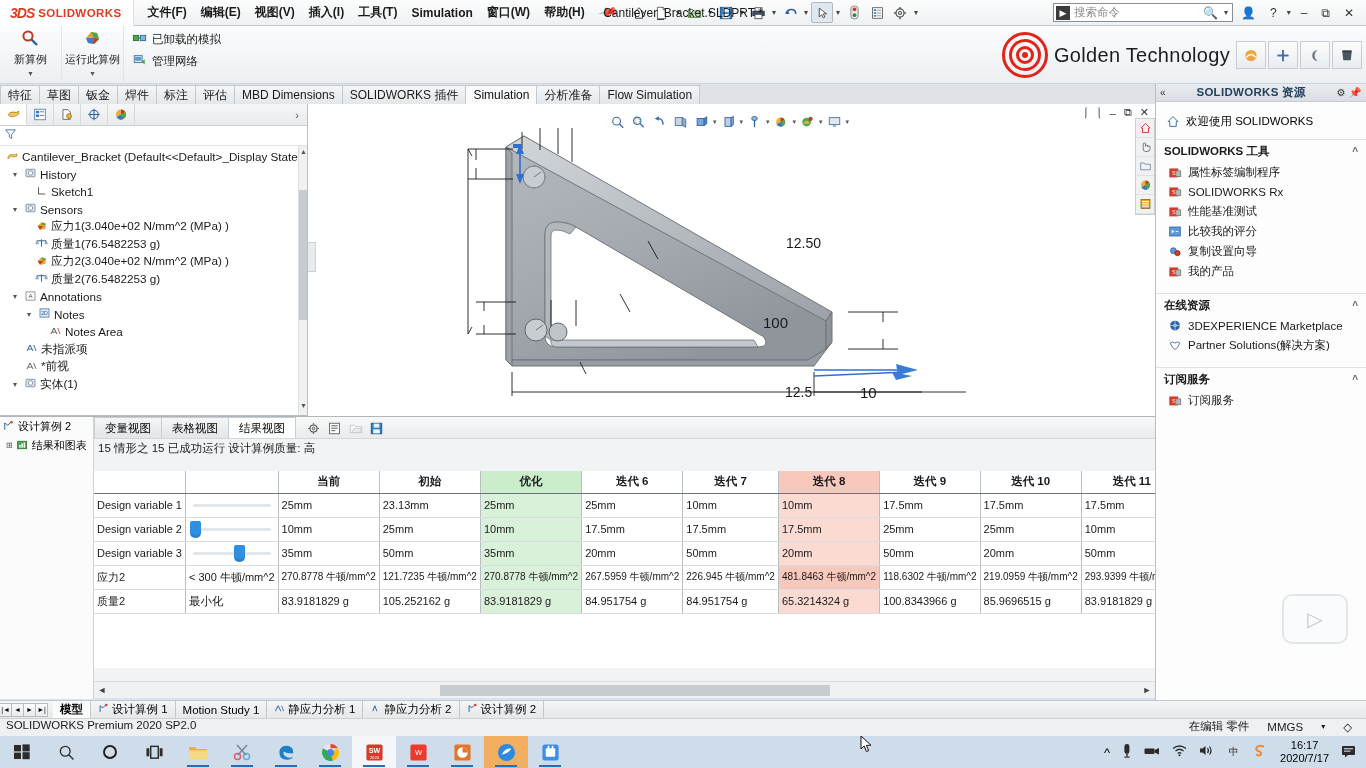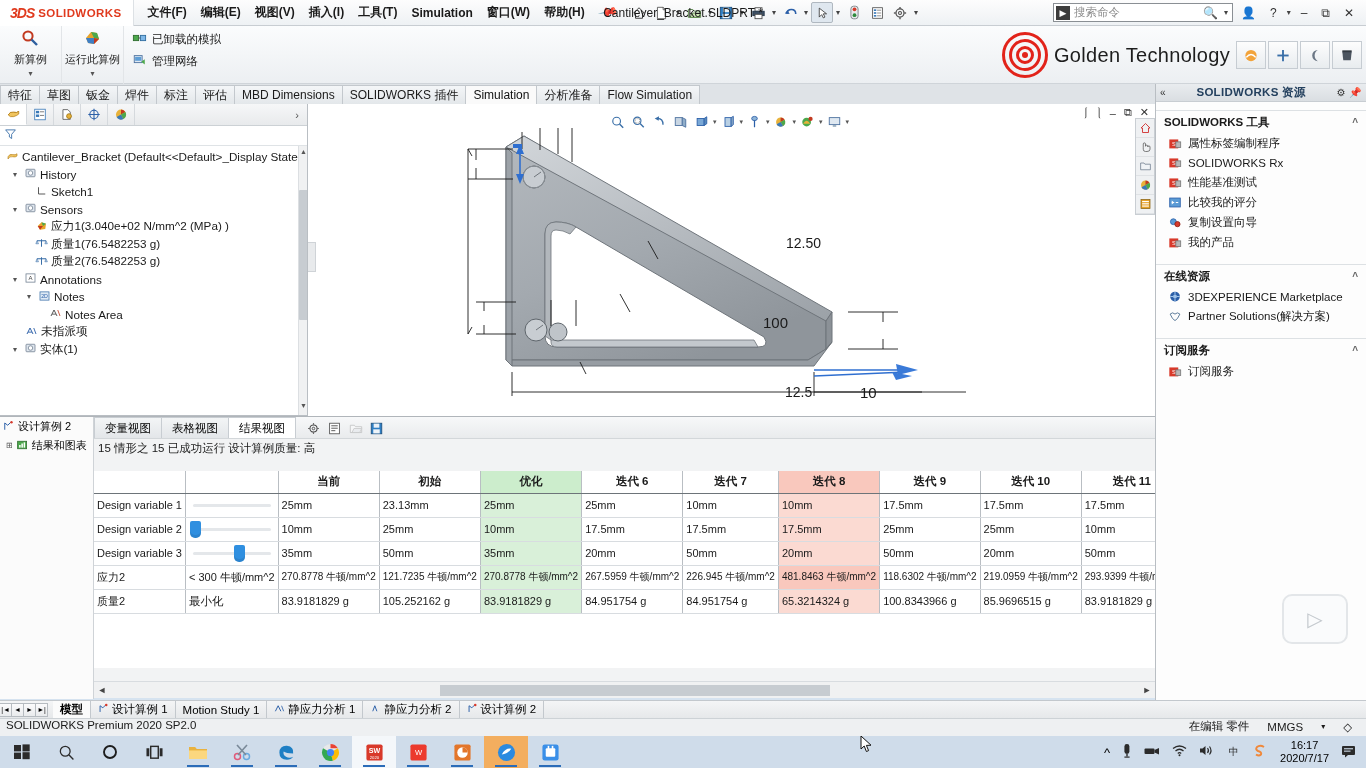--- a/index.html
+++ b/index.html
@@ -622,20 +622,30 @@
               <line x1="2" y1="5" x2="14" y2="5" stroke="#3a6fa8" stroke-width="1.4"></line>
               <path d="M2 5 L0.5 9 H4 Z" fill="#cfe0f0" stroke="#3a6fa8" stroke-width=".8"></path>
               <path d="M14 5 L12.5 9 H15.8 Z" fill="#cfe0f0" stroke="#3a6fa8" stroke-width=".8"></path>
             </svg>
         </span>
         <span>质量1(76.5482253 g)</span>
       </div>
       <div class="tnode" style="padding-left:34px">
         <span class="tic">
           <svg width="13" height="12" viewBox="0 0 16 16">
+              <polygon points="3,8 8,3 14,5 13,12 6,13" fill="#e8a32a"></polygon>
+              <polygon points="8,3 14,5 10,8" fill="#4ca84c"></polygon>
+              <polygon points="3,8 10,8 6,13" fill="#c23a20"></polygon>
+            </svg>
+        </span>
+        <span>应力2(3.040e+02 N/mm^2 (MPa) )</span>
+      </div>
+      <div class="tnode" style="padding-left:34px">
+        <span class="tic">
+          <svg width="13" height="12" viewBox="0 0 16 16">
               <line x1="8" y1="3" x2="8" y2="13" stroke="#3a6fa8" stroke-width="1.4"></line>
               <line x1="2" y1="5" x2="14" y2="5" stroke="#3a6fa8" stroke-width="1.4"></line>
               <path d="M2 5 L0.5 9 H4 Z" fill="#cfe0f0" stroke="#3a6fa8" stroke-width=".8"></path>
               <path d="M14 5 L12.5 9 H15.8 Z" fill="#cfe0f0" stroke="#3a6fa8" stroke-width=".8"></path>
             </svg>
         </span>
         <span>质量2(76.5482253 g)</span>
       </div>
       <div class="tnode" style="padding-left:10px">
         <span class="tw">▾</span>
@@ -669,20 +679,30 @@
       </div>
       <div class="tnode" style="padding-left:24px">
         <span class="tic">
           <svg width="13" height="12" viewBox="0 0 16 16">
               <path d="M2 12 L6 4 L10 12" fill="none" stroke="#2b5fa8" stroke-width="1.3"></path>
               <line x1="3.5" y1="9.5" x2="8.5" y2="9.5" stroke="#2b5fa8" stroke-width="1.2"></line>
               <line x1="11" y1="4" x2="14" y2="12" stroke="#2b5fa8" stroke-width="1.2"></line>
             </svg>
         </span>
         <span>未指派项</span>
+      </div>
+      <div class="tnode" style="padding-left:24px">
+        <span class="tic">
+          <svg width="13" height="12" viewBox="0 0 16 16">
+              <path d="M2 12 L6 4 L10 12" fill="none" stroke="#555" stroke-width="1.2"></path>
+              <line x1="3.5" y1="9.5" x2="8.5" y2="9.5" stroke="#555" stroke-width="1.1"></line>
+              <line x1="11" y1="4" x2="14" y2="12" stroke="#555" stroke-width="1.1"></line>
+            </svg>
+        </span>
+        <span>*前视</span>
       </div>
       <div class="tnode" style="padding-left:10px">
         <span class="tw">▾</span>
         <span class="tic">
           <svg width="13" height="12" viewBox="0 0 16 16">
               <rect x="2" y="3" width="12" height="10" rx="1" fill="#dfe6ee" stroke="#6b7a8c"></rect>
               <circle cx="8" cy="8" r="3" fill="#fff" stroke="#6b7a8c"></circle>
             </svg>
         </span>
         <span>实体(1)</span>
@@ -917,20 +937,28 @@
   </div>
 
   <div class="taskpane">
     <div class="tp-head">
       <span class="cc">«</span>
       <span class="tt">SOLIDWORKS 资源</span>
       <span class="cc">⚙</span>
       <span class="cc">📌</span>
     </div>
     <div class="tp-body">
+      <div class="tp-welcome">
+        <span class="tp-ic">
+          <svg width="14" height="13" viewBox="0 0 16 16">
+              <path d="M8 2 L14 8 H12 V14 H4 V8 H2 Z" fill="none" stroke="#3a6fa8" stroke-width="1.2"></path>
+            </svg>
+        </span>
+        <span>欢迎使用 SOLIDWORKS</span>
+      </div>
 
       <div class="tp-sechead">
         <span>SOLIDWORKS 工具</span>
         <span class="car">^</span>
       </div>
       <div class="tp-item">
         <span class="tp-ic">
           <svg width="14" height="13" viewBox="0 0 16 16">
               <rect x="1" y="3" width="11" height="11" fill="#d8392a"></rect>
               <text x="6.5" y="11" font-size="7" fill="#fff" text-anchor="middle">S</text>

